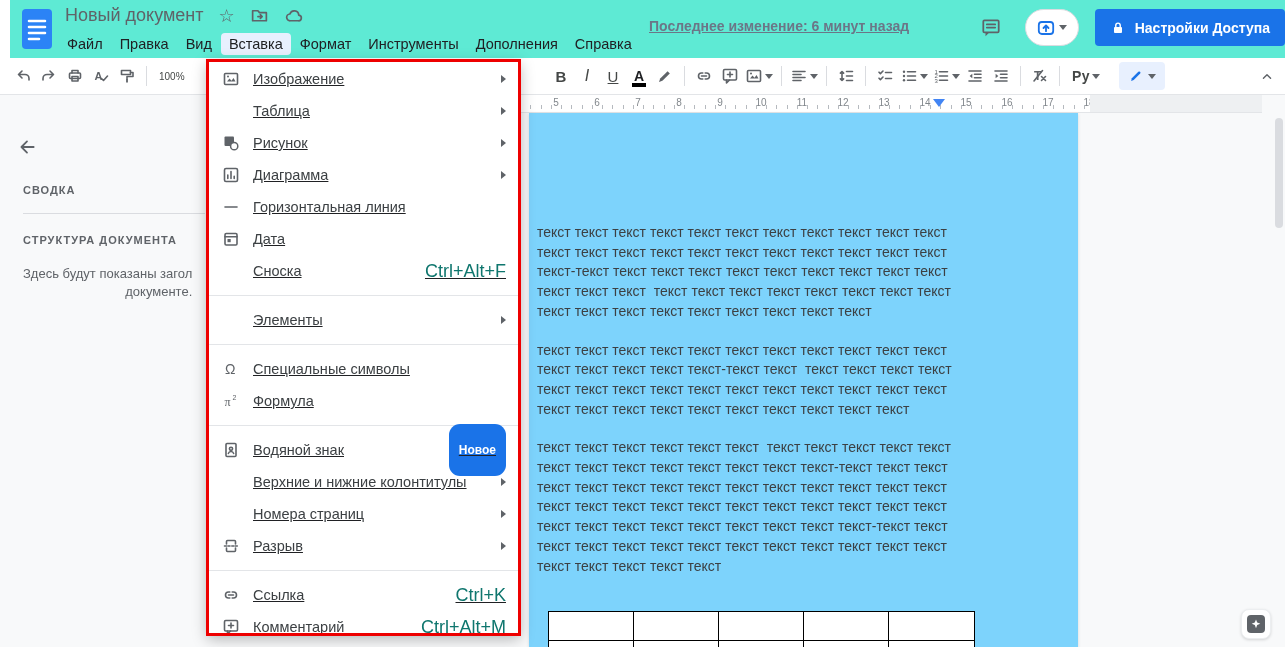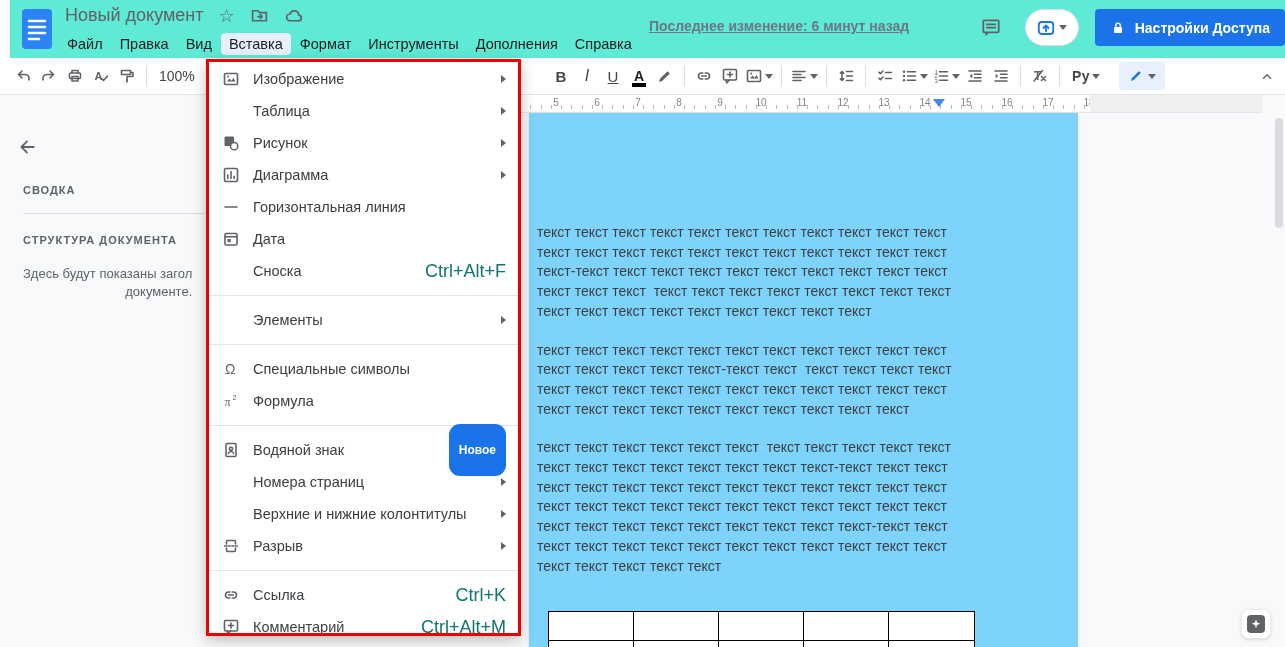--- a/index.html
+++ b/index.html
@@ -23,21 +23,21 @@
   .share-btn { height:37px; background:#1a73e8; border:none; border-radius:4px; color:#fff; font-size:14px; font-weight:bold; font-family:"Liberation Sans",sans-serif; display:flex; align-items:center; gap:9px; padding:0 15px; cursor:pointer; }
   .caret { width:0; height:0; border-left:4px solid transparent; border-right:4px solid transparent; border-top:5px solid #5f6368; display:inline-block; }
 
   
   .toolbar { position:absolute; left:0; top:58px; width:100%; height:37px; background:#fff; border-bottom:1px solid #e3e5e8; }
   .tb-group { position:absolute; top:0; height:36px; display:flex; align-items:center; }
   .tb-left { left:10px; }
   .tb-main { left:548px; }
   .tb-btn { min-width:26px; height:26px; border-radius:4px; display:flex; align-items:center; justify-content:center; cursor:pointer; color:#444746; padding:0 2px; }
   .tb-sep { width:1px; height:20px; background:#dadce0; margin:0 6px; }
-  .tb-zoom { font-size:14px; color:#444746; padding:0 6px; cursor:pointer; }
+  .tb-zoom { font-size:10px; color:#444746; padding:0 6px; cursor:pointer; }
   .tb-letter { font-size:15px; font-weight:bold; color:#444746; }
   .tb-letter.it { font-style:italic; font-weight:normal; font-size:16px; }
   .tb-letter.un { text-decoration:underline; font-weight:normal; font-size:15px; }
   .tb-a { position:relative; font-size:14px; font-weight:bold; color:#202124; line-height:14px; }
   .tb-a::after { content:""; position:absolute; left:-2px; right:-2px; bottom:-4px; height:4px; background:#000; }
   .tb-caret { margin-left:2px; }
   .edit-pill { width:46px; height:28px; background:#e8f0fe; border-radius:4px; display:flex; align-items:center; justify-content:center; gap:4px; cursor:pointer; }
   .collapse-btn { position:absolute; right:5px; top:5px; }
   .input-tools { font-size:14px; font-weight:bold; color:#444746; letter-spacing:.5px; }
 
@@ -62,21 +62,21 @@
   .doc-line { white-space:pre; }
   .doc-table { position:absolute; left:19px; top:498px; border:1.5px solid #000; display:grid; grid-template-columns:repeat(5,85px); grid-auto-rows:29px; background:#fff; }
   .doc-cell { border-right:1.5px solid #000; border-bottom:1.5px solid #000; cursor:text; }
   .doc-cell:nth-child(5n) { border-right:none; }
   .scroll-thumb { position:absolute; right:2px; top:5px; width:8px; height:110px; background:#dadce0; border-radius:4px; cursor:pointer; }
   .explore-btn { position:absolute; right:14px; bottom:8px; width:30px; height:30px; background:#fff; border:1px solid #eceef0; border-radius:8px; box-shadow:0 1px 3px rgba(0,0,0,.15); display:flex; align-items:center; justify-content:center; cursor:pointer; }
   .explore-badge { width:18px; height:18px; background:#5f6368; border-radius:4px; display:flex; align-items:center; justify-content:center; }
 
   
   .menu-panel { position:absolute; left:207px; top:60px; width:313px; height:575px; background:#fff; box-shadow:0 4px 14px rgba(0,0,0,.28); padding-top:3px; overflow:hidden; z-index:50; }
-  .menu-row { height:32px; display:flex; align-items:center; padding:0 14px 0 15px; cursor:pointer; }
+  .menu-row { height:32px; display:flex; align-items:center; padding:0 14px 0 15px; cursor:pointer;text-decoration:underline; }
   .menu-icon { width:18px; height:18px; margin-right:13px; flex:0 0 18px; display:flex; align-items:center; justify-content:center; }
   .menu-label { font-size:14.5px; color:#3c4043; white-space:nowrap; }
   .menu-shortcut { margin-left:auto; font-size:18px; color:#0f766e; }
   .menu-arrow { margin-left:auto; width:0; height:0; border-top:4px solid transparent; border-bottom:4px solid transparent; border-left:5px solid #5f6368; }
   .menu-badge { margin-left:auto; background:#1a73e8; color:#fff; font-size:12px; font-weight:bold; padding:19px 10px; border-radius:11px; }
   .menu-divider { height:1px; background:#e3e5e8; margin:8px 0; }
 
   .annotation { position:absolute; left:206px; top:59px; width:315px; height:577px; border:3px solid #ee0000; z-index:60; pointer-events:none; }
 
   svg { display:block; }
@@ -470,26 +470,26 @@
             <rect x="4" y="2.5" width="10" height="13" rx="1" class="st"></rect>
             <circle cx="9" cy="7.8" r="1.6" class="st"></circle>
             <path class="st" d="M6.4 12.4a2.7 2.7 0 0 1 5.2 0"></path>
           </svg>
         </span>
         <span class="menu-label">Водяной знак</span>
         <span class="menu-badge">Новое</span>
       </div>
       <div class="menu-row">
         <span class="menu-icon"></span>
+        <span class="menu-label">Верхние и нижние колонтитулы</span>
+        <span class="menu-arrow"></span>
+      </div>
+      <div class="menu-row">
+        <span class="menu-icon"></span>
         <span class="menu-label">Номера страниц</span>
-        <span class="menu-arrow"></span>
-      </div>
-      <div class="menu-row">
-        <span class="menu-icon"></span>
-        <span class="menu-label">Верхние и нижние колонтитулы</span>
         <span class="menu-arrow"></span>
       </div>
       <div class="menu-row">
         <span class="menu-icon">
           <svg width="18" height="18" viewBox="0 0 18 18">
             <path class="st" d="M4.5 7V4.5a1 1 0 0 1 1-1h7a1 1 0 0 1 1 1V7M4.5 11v2.5a1 1 0 0 0 1 1h7a1 1 0 0 0 1-1V11M2.5 9h2M6 9h2M9.8 9h2M13.3 9h2"></path>
           </svg>
         </span>
         <span class="menu-label">Разрыв</span>
         <span class="menu-arrow"></span>

